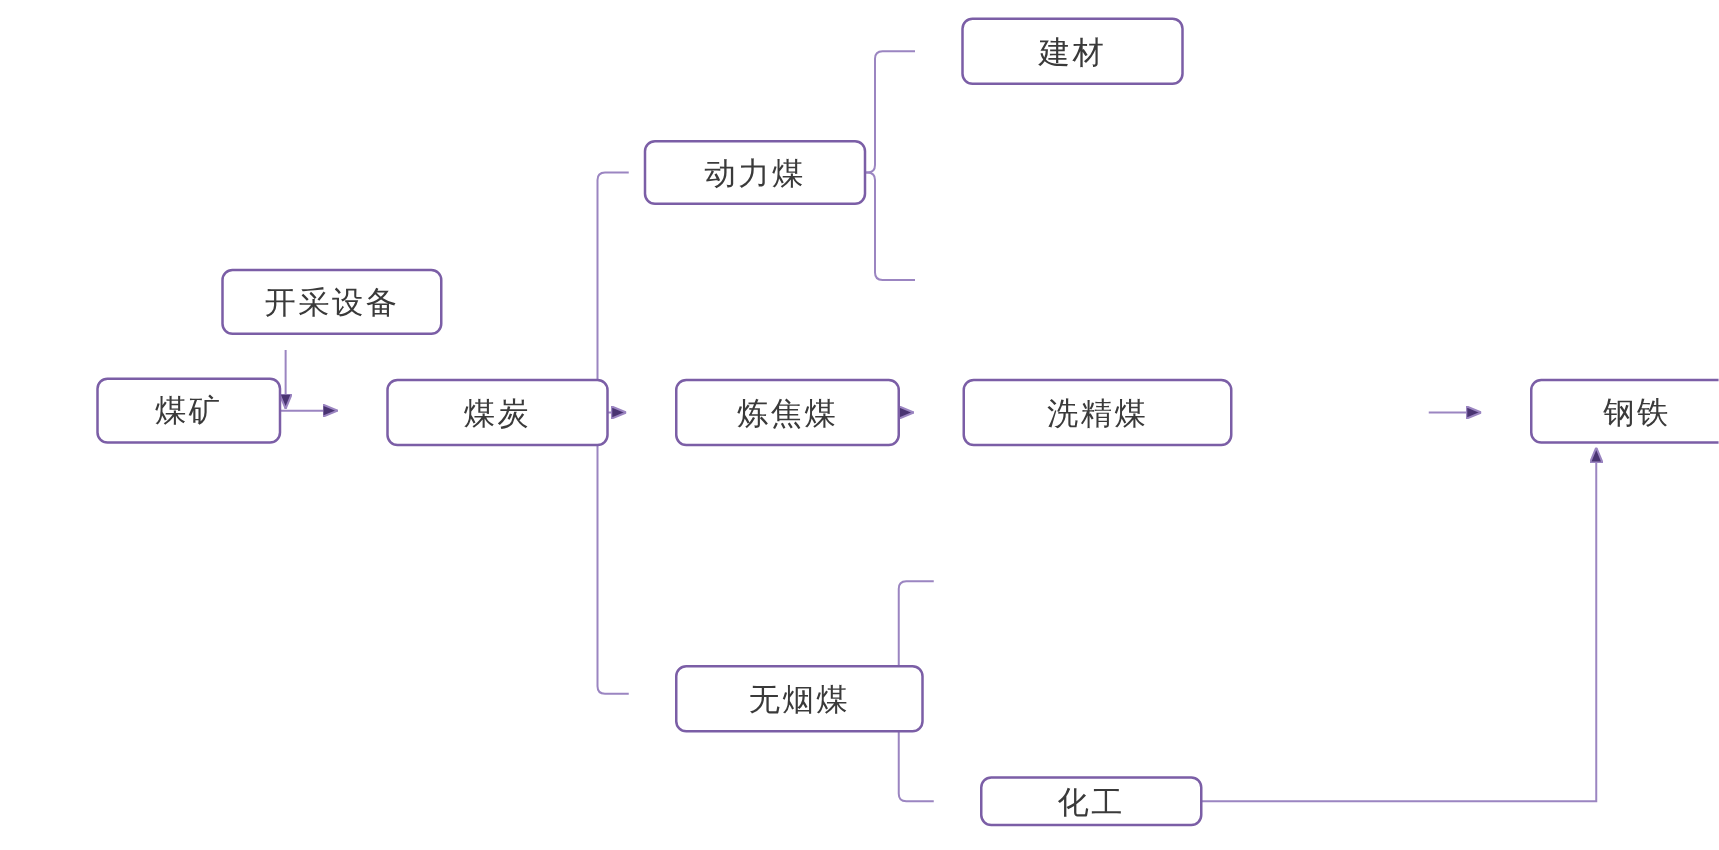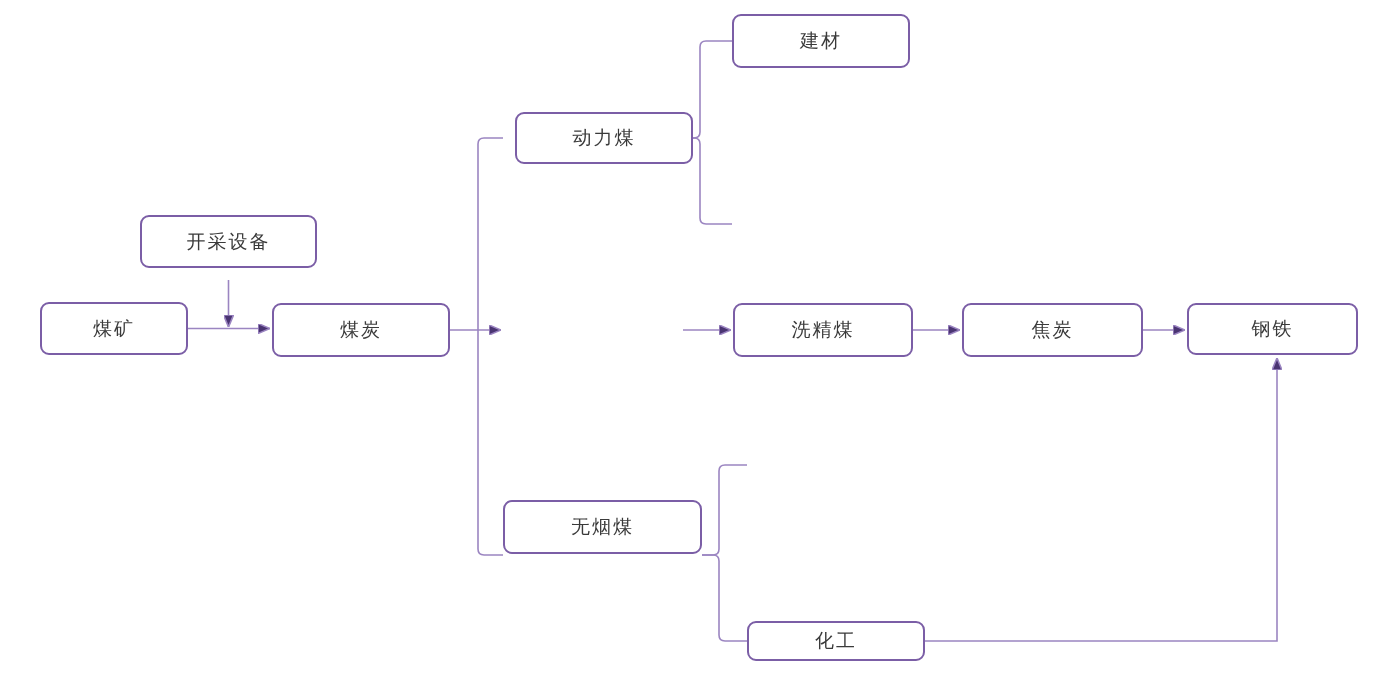--- a/index.html
+++ b/index.html
@@ -13,24 +13,25 @@
   #wires{position:absolute;left:0;top:0;width:1375px;height:680px;}
   #wires path{fill:none;stroke:var(--connector,#9b85c1);stroke-width:1.6;}
   #wires .arrowhead{fill:var(--arrowhead,#4a3472);}
   .node{
     position:absolute;
     box-sizing:border-box;
     border:2px solid var(--box-border,#7b5ea6);
     border-radius:9px;
     background:#ffffff;
     display:flex;align-items:center;justify-content:center;
-    font-size:19px;
+    font-size:25px;
     letter-spacing:2px;
     color:var(--text,#3a3a3a);
     z-index:2;
+    margin-left:37px;
   }
 </style>
 </head>
 <body>
 
 <div id="canvas">
 
   <svg id="wires" viewBox="0 0 1375 680">
     <defs>
       <marker id="arw" viewBox="0 0 12 10" refX="12" refY="5" markerWidth="12" markerHeight="10" markerUnits="userSpaceOnUse" orient="auto">
@@ -62,30 +63,30 @@
 
     <path d="M 925 641 H 1277 V 358" marker-end="url(#arw)"></path>
   </svg>
 
   <div class="node" style="left:140px;top:215px;width:177px;height:53px">开采设备</div>
 
   <div class="node" style="left:40px;top:302px;width:148px;height:53px">煤矿</div>
 
   <div class="node" style="left:272px;top:303px;width:178px;height:54px">煤炭</div>
 
-  <div class="node" style="left:515px;top:112px;width:178px;height:52px">动力煤</div>
+  <div class="node" style="left:478px;top:112px;width:178px;height:52px">动力煤</div>
 
   <div class="node" style="left:732px;top:14px;width:178px;height:54px">建材</div>
 
 
+  <div class="node" style="left:503px;top:303px;width:180px;height:54px">炼焦煤</div>
 
-  <div class="node" style="left:733px;top:303px;width:180px;height:54px">洗精煤</div>
+  <div class="node" style="left:733px;top:303px;width:216px;height:54px">洗精煤</div>
 
-  <div class="node" style="left:962px;top:303px;width:181px;height:54px">焦炭</div>
 
   <div class="node" style="left:1187px;top:303px;width:171px;height:52px">钢铁</div>
 
-  <div class="node" style="left:503px;top:500px;width:199px;height:54px">无烟煤</div>
+  <div class="node" style="left:503px;top:532px;width:199px;height:54px">无烟煤</div>
 
 
   <div class="node" style="left:747px;top:621px;width:178px;height:40px">化工</div>
 
 </div>
 
 </body></html>

